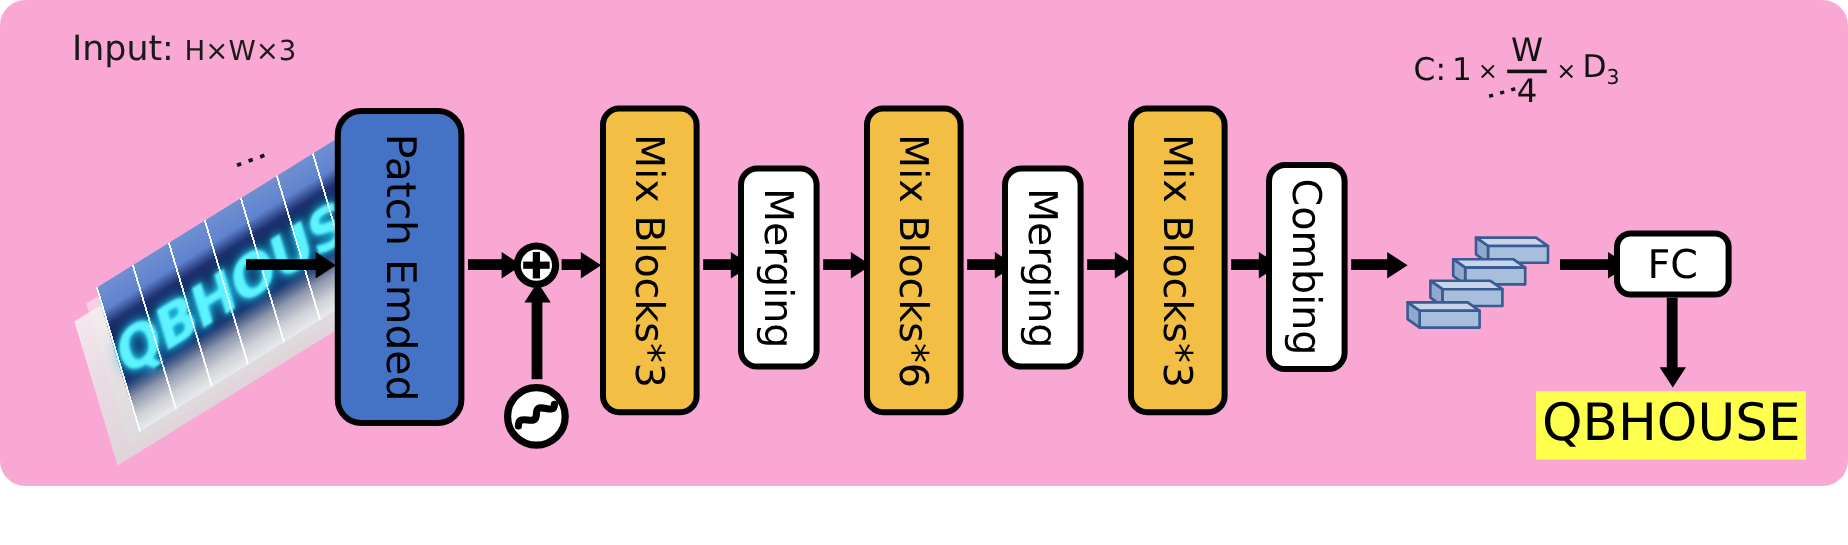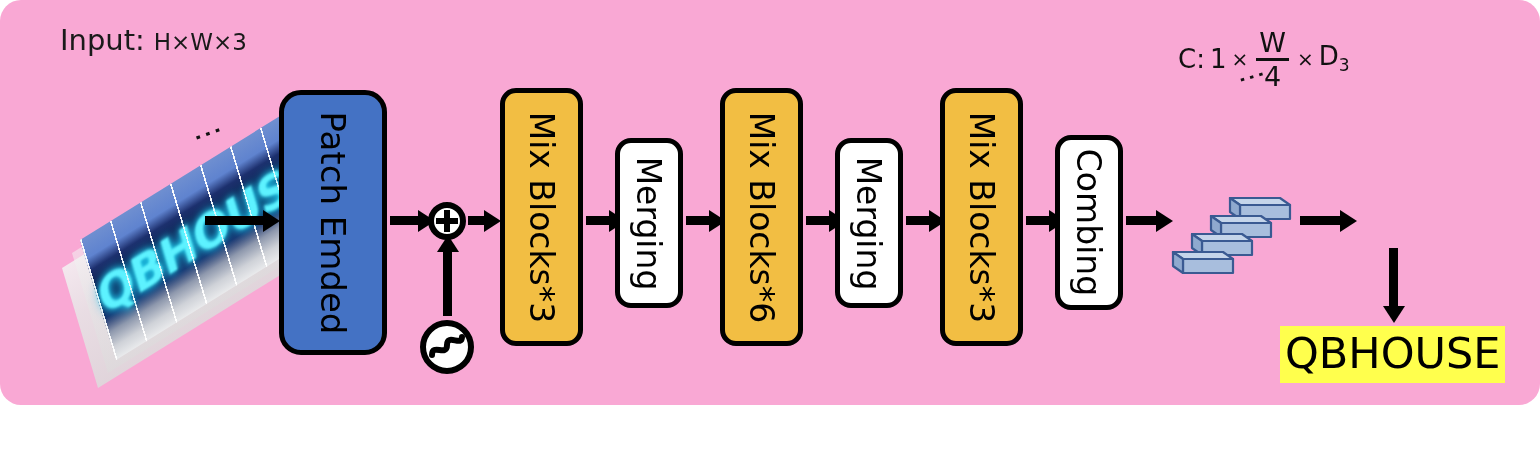--- a/index.html
+++ b/index.html
@@ -354,18 +354,21 @@
       <g>
         <polygon points="5,62 55,62 65,69 15,69" fill="#c5d5ea"></polygon>
         <polygon points="15,69 65,69 65,83 15,83" fill="#a8bedd"></polygon>
         <polygon points="5,62 15,69 15,83 5,76" fill="#8fa9cf"></polygon>
       </g>
     </g>
   </svg>
 
   <div class="arrow-h" style="left:1300px; top:216px; width:42px;"></div>
 
+  <div class="box" style="left:1345px; top:192px; width:98px; height:56px; border-radius:14px;">
+    <span class="box-label-h">FC</span>
+  </div>
 
   <div class="arrow-v down" style="left:1389px; top:248px; height:60px;"></div>
 
   <div class="abs out-word">QBHOUSE</div>
 
 </div>
 
 </body></html>

